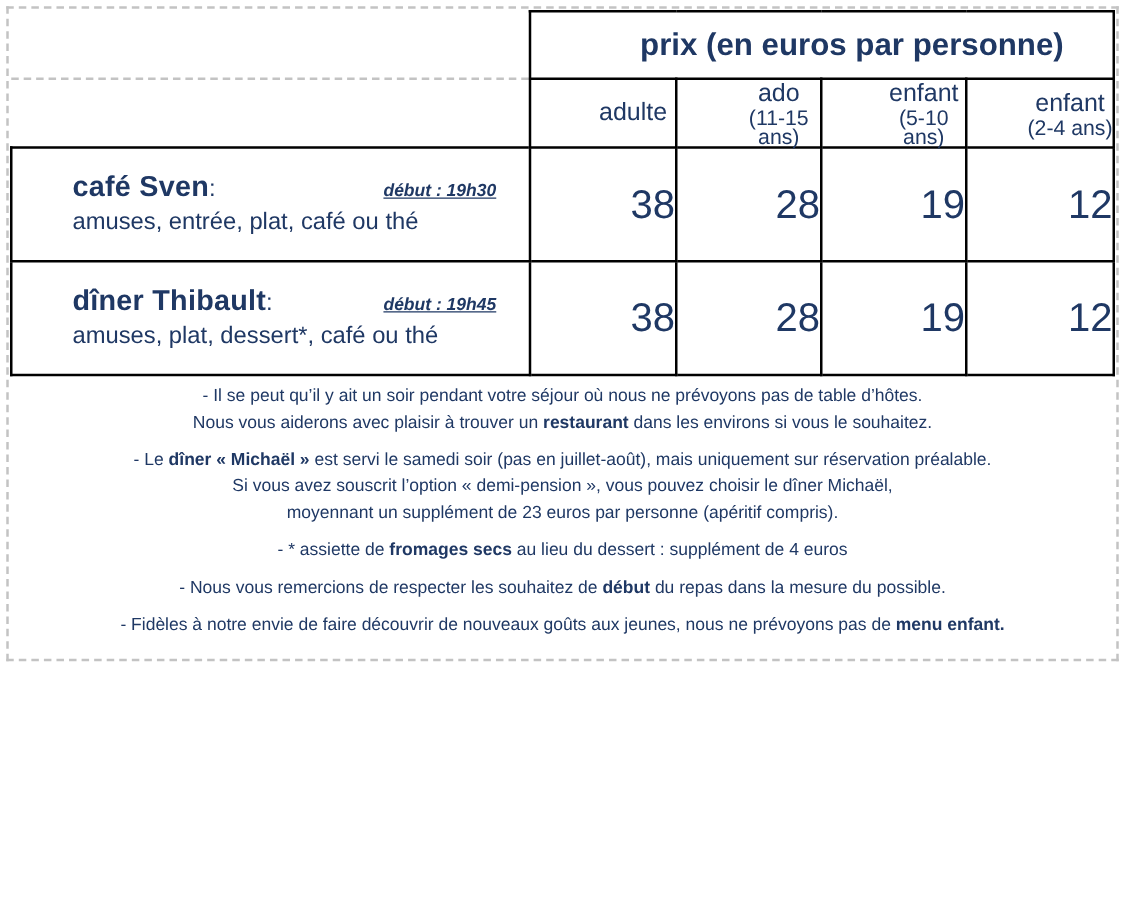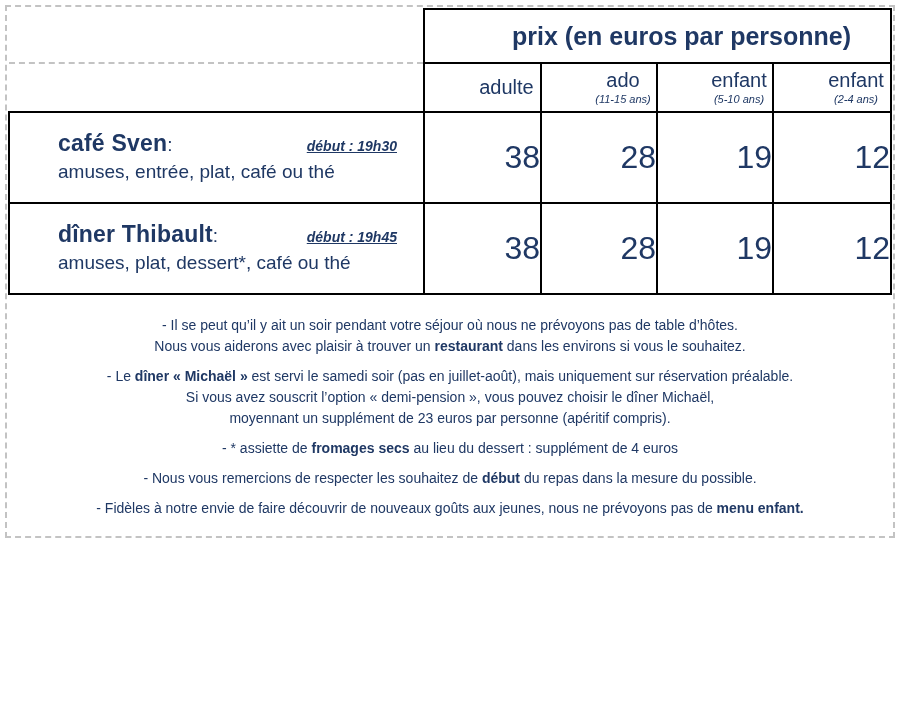--- a/index.html
+++ b/index.html
@@ -24,40 +24,40 @@
   td.corner{border:none;background:#ffffff;}
   td.corner.divider{border-bottom:2px dashed #c3c3c3;}
 
   .prix-header{
     text-align:center;vertical-align:middle;
     font-size:25px;font-weight:bold;
     height:52px;
   }
   .col-h{text-align:center;vertical-align:middle;height:47px;}
   .col-label{font-size:20px;line-height:23px;}
-  .col-sub{font-size:11px;line-height:15px;font-style:italic;}
+  .col-sub{font-size:17px;line-height:15px;}
   .col-sub:empty{display:none;}
 
   .data-row td{height:79px;}
   .desc-cell{vertical-align:middle;padding:4px 0 6px 10px;}
   .desc-top{display:flex;justify-content:space-between;align-items:baseline;}
   .dname{font-weight:bold;font-size:23px;letter-spacing:.2px;}
   .dsuffix{font-size:19px;}
   .dstart{
     font-style:italic;font-weight:600;font-size:14px;
     margin-right:26px;white-space:nowrap;flex-shrink:0;text-decoration:underline;
   }
   .ditems{font-size:19px;margin-top:4px;}
 
   .price{text-align:right;vertical-align:middle;font-size:32px;}
 
   .fn-cell{
     border:none;background:#ffffff;
     vertical-align:top;height:220px;
-    padding-top:20px;
+    padding-top:5px;
   }
   .fn-para{
     text-align:center;
     font-size:14px;line-height:21px;
     margin:0 0 9px 0;
   }
   .fn-para .b{font-weight:bold;}
 </style>
 </head>
 <body>

